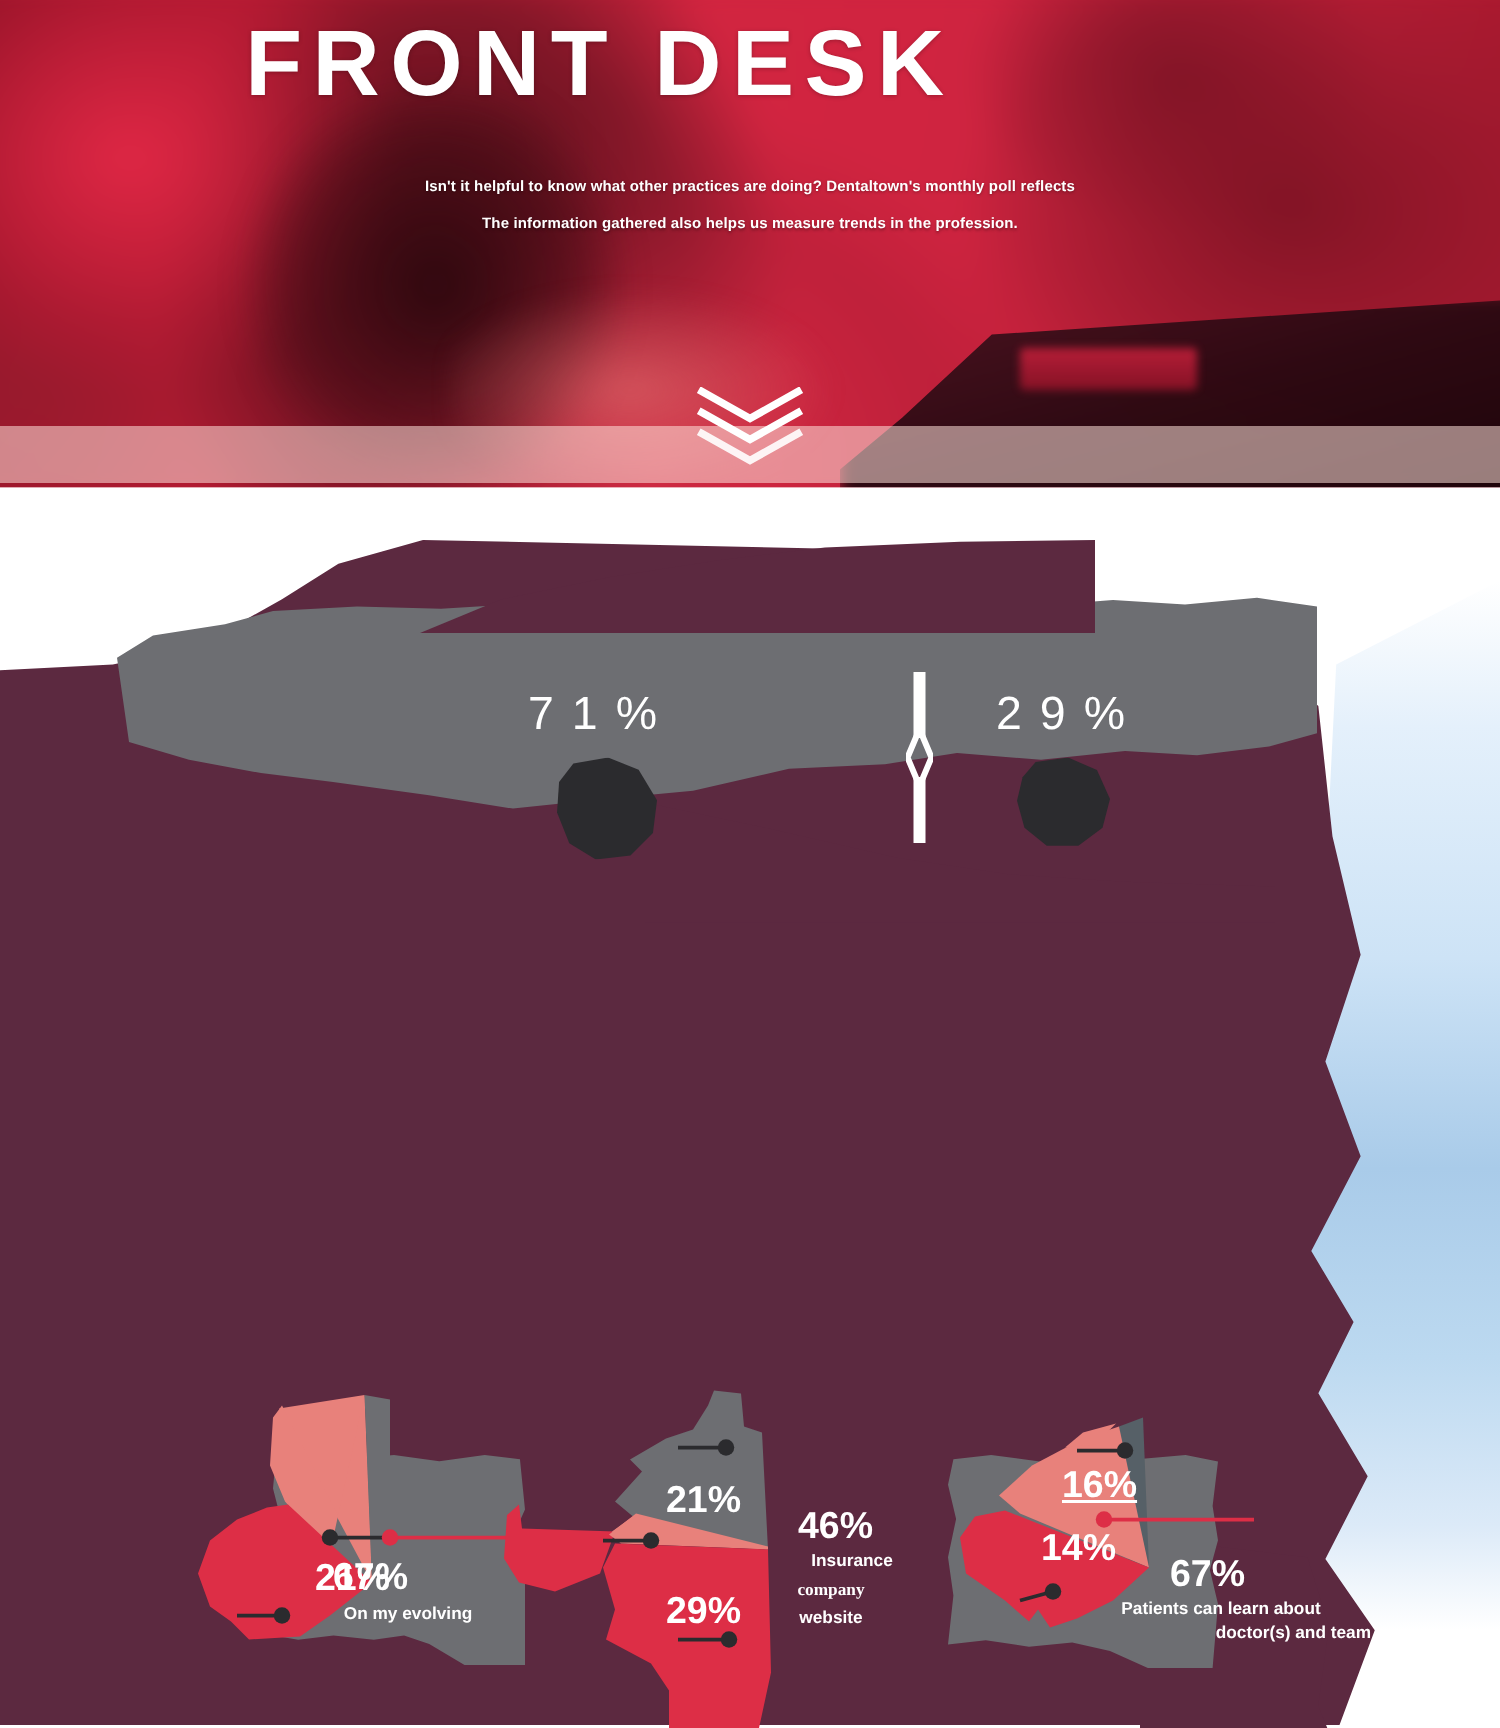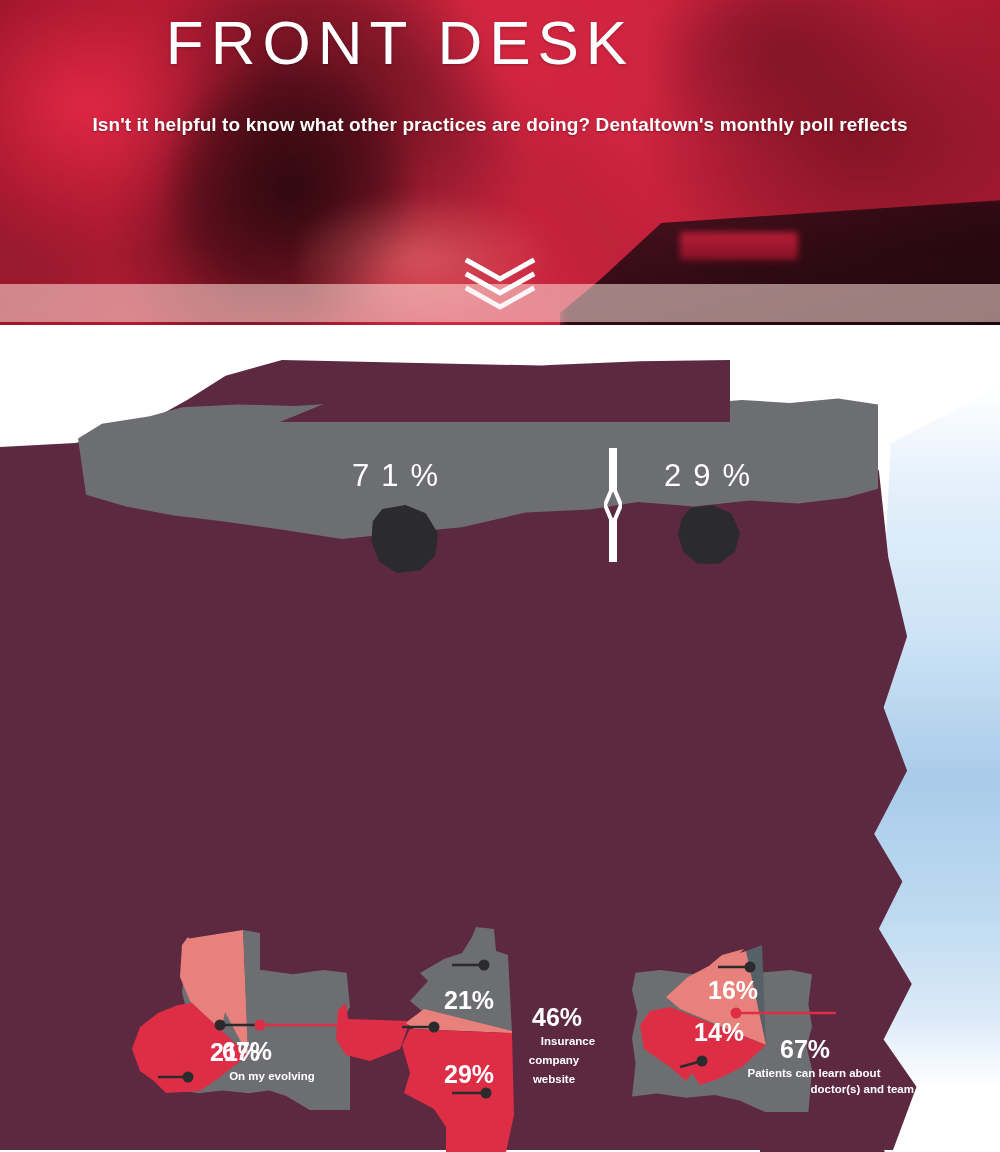--- a/index.html
+++ b/index.html
@@ -57,27 +57,27 @@
 
   
   #hero .band{
     position:absolute; left:0; top:284px; width:1000px; height:38px;
     background:rgba(255,226,219,.55);
   }
 
   h1#hero-title{
     position:absolute; top:12px; left:0; width:800px;
     text-align:center; color:#ffffff;
-    font-size:62px; font-weight:400; letter-spacing:7px; line-height:1;
+    font-size:62px; font-weight:700; letter-spacing:7px; line-height:1;
     font-family:"Liberation Sans", sans-serif;
     text-shadow:0 1px 3px rgba(0,0,0,.25);
   }
   #hero-sub{
     position:absolute; top:113px; left:0; width:1000px; text-align:center;
-    color:#ffffff; font-size:19px; line-height:24.5px; font-weight:600;
+    color:#ffffff; font-size:10px; line-height:24.5px; font-weight:600;
     letter-spacing:.1px;
     text-shadow:0 1px 2px rgba(0,0,0,.35);
   }
   #hero-sub div{ white-space:nowrap; }
 
   
   #chevrons{
     position:absolute; left:462px; top:258px; width:76px; height:52px;
   }
   #chevrons svg{ display:block; }
@@ -203,20 +203,21 @@
   <div class="darkshirt"></div>
   <div class="handrow"></div>
   <div class="phone"></div>
   <div class="phone-screen"></div>
   <div class="band"></div>
 
   <h1 id="hero-title">FRONT DESK</h1>
 
   <div id="hero-sub">
     <div>Isn't it helpful to know what other practices are doing? Dentaltown's monthly poll reflects</div>
+    <div>The information gathered also helps us measure trends in the profession.</div>
   </div>
 
   <div id="chevrons">
     <svg width="76" height="52" viewBox="0 0 76 52" fill="none">
       <path d="M6 3 L38 21 L70 3" stroke="#ffffff" stroke-width="5" fill="none" stroke-linecap="square"></path>
       <path d="M6 17 L38 35 L70 17" stroke="#ffffff" stroke-width="5" fill="none" stroke-linecap="square"></path>
       <path d="M6 31 L38 49 L70 31" stroke="#ffffff" stroke-width="5" fill="none" stroke-linecap="square" opacity=".9"></path>
     </svg>
   </div>
 </div>
@@ -290,39 +291,39 @@
     <circle cx="84" cy="50" r="5.5" fill="#2B2B2E"></circle>
     <line x1="34" y1="112" x2="2" y2="112" stroke="#2B2B2E" stroke-width="2.5"></line>
     <circle cx="34" cy="112" r="5.5" fill="#2B2B2E"></circle>
     <line x1="86" y1="178" x2="52" y2="178" stroke="#2B2B2E" stroke-width="2.5"></line>
     <circle cx="86" cy="178" r="5.5" fill="#2B2B2E"></circle>
   </svg>
   <div class="callout-num" style="left:44px; top:73px;">21%</div>
   <div class="callout-num" style="left:44px; top:147px;">29%</div>
   <div class="callout-num" style="left:132px; top:90px;">46%</div>
   <div class="callout-txt" style="left:124px; top:120px; width:88px;">Insurance</div>
-  <div class="callout-txt" style="left:110px; top:139px; width:88px;">company</div>
+  <div class="callout-txt" style="left:110px; top:139px; width:88px;font-family:Liberation Serif, serif;">company</div>
   <div class="callout-txt" style="left:110px; top:158px; width:88px;">website</div>
 </div>
 
 <div class="chart" id="chart-doctors" style="left:640px; top:915px; width:330px; height:220px;">
   <svg width="330" height="220" viewBox="0 0 330 220">
 
     <path d="M106 36 L122 30 L126 130 L112 126 Z" fill="#566067"></path>
 
     <path d="M82 44 L106 36 L126 130 L40 94 L26 82 L48 62 Z" fill="#E8817B"></path>
     <path d="M82 40 L104 34 L90 48 L70 50 Z" fill="#E8817B"></path>
 
     <path d="M126 130 L30 92 L10 96 L0 110 L4 134 L30 152 L46 166 L52 158 L60 170 L78 164 L102 152 Z" fill="#DD2E46"></path>
 
     <line x1="110" y1="52" x2="78" y2="52" stroke="#2B2B2E" stroke-width="2.5"></line>
     <circle cx="110" cy="52" r="5.5" fill="#2B2B2E"></circle>
     <line x1="62" y1="146" x2="40" y2="152" stroke="#2B2B2E" stroke-width="2.5"></line>
     <circle cx="62" cy="146" r="5.5" fill="#2B2B2E"></circle>
     <line x1="96" y1="98" x2="196" y2="98" stroke="#DD2E46" stroke-width="2.5"></line>
     <circle cx="96" cy="98" r="5.5" fill="#DD2E46"></circle>
   </svg>
-  <div class="callout-num" style="left:68px; top:63px;">16%</div>
+  <div class="callout-num" style="left:68px; top:63px;text-decoration:underline;">16%</div>
   <div class="callout-num" style="left:54px; top:105px;text-align:right;">14%</div>
   <div class="callout-num" style="left:140px; top:122px;">67%</div>
   <div class="callout-txt" style="left:74px; top:152px; width:200px;">Patients can learn about</div>
   <div class="callout-txt" style="left:74px; top:168px; width:200px;text-align:right;">doctor(s) and team</div>
 </div>
 
 </body></html>

